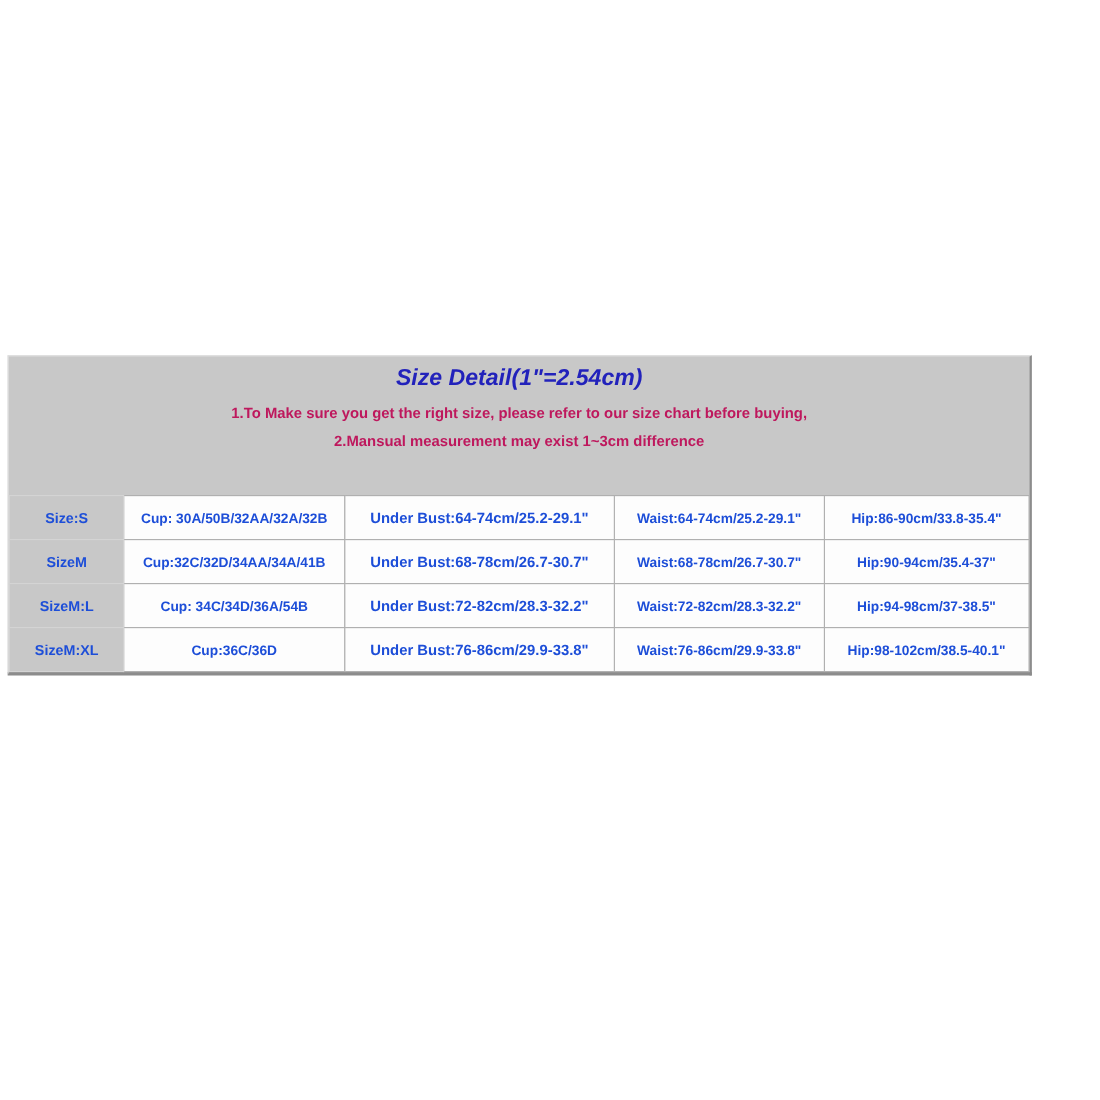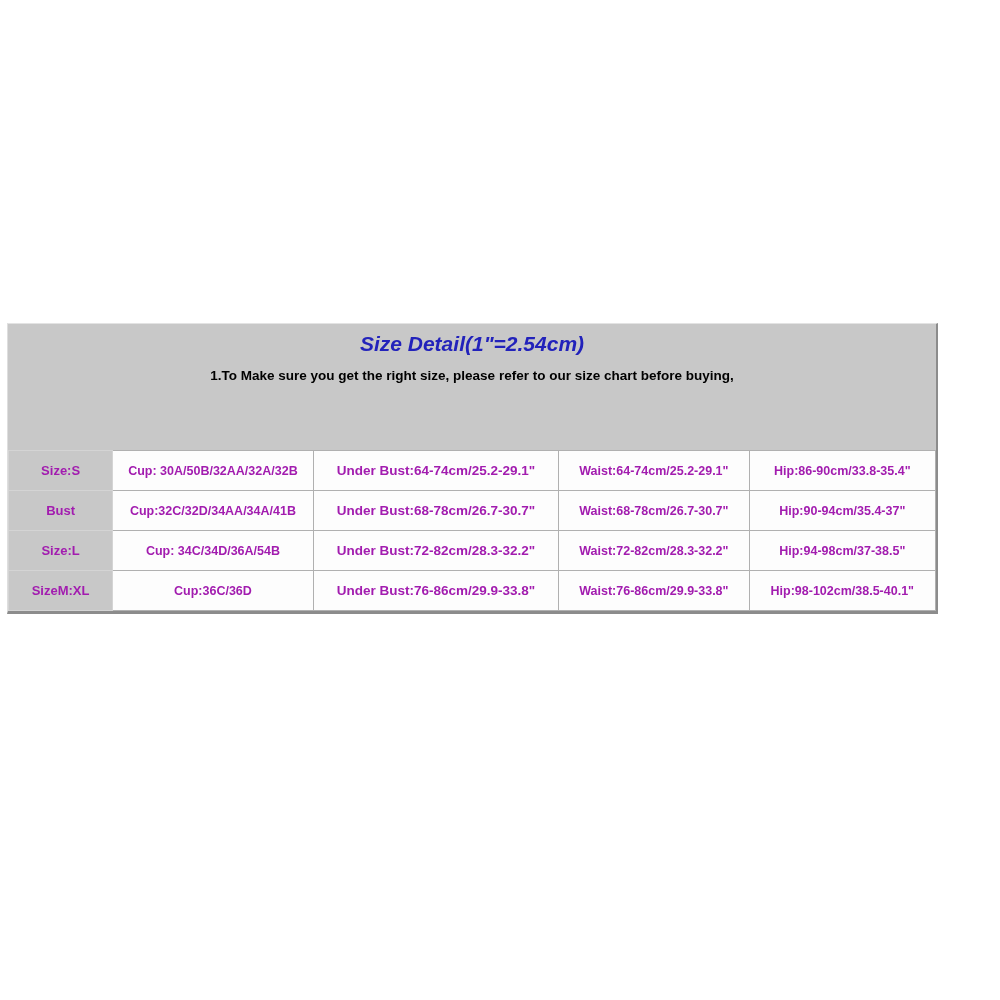--- a/index.html
+++ b/index.html
@@ -36,40 +36,40 @@
     font-size: 21px;
     font-weight: bold;
     font-style: italic;
     color: #2222bb;
     letter-spacing: 0px;
   }
   .note {
     margin: 0 auto;
     font-size: 13.5px;
     font-weight: bold;
-    color: #000000;
+    color: #be185d;
     line-height: 16px;
   }
   .note-1 { margin-top: 12px; }
   .note-2 { margin-top: 10px; width: 912px; }
   .note-3 { margin-top: 9px; }
   table.size-table {
     border-collapse: collapse;
     table-layout: fixed;
     width: 100%;
   }
   .size-table td {
     border: 1px solid #b0b0b0;
     background: #fdfdfd;
     height: 39px;
     text-align: center;
     vertical-align: middle;
     font-weight: bold;
     font-size: 12.5px;
-    color: #a21caf;
+    color: #1d4ed8;
     padding: 0 2px;
     overflow: hidden;
     white-space: nowrap;
   }
   .size-table td.size-col {
     background: #c8c8c8;
     border-color: #d4d4d4;
     font-size: 13px;
   }
   .size-table td:nth-child(3) {
@@ -78,47 +78,48 @@
 </style>
 </head>
 <body>
 
 <div class="canvas">
   <div class="size-chart-panel">
 
     <div class="chart-header">
       <div class="chart-title">Size Detail(1"=2.54cm)</div>
       <div class="note note-1">1.To Make sure you get the right size, please refer to our size chart before buying,</div>
+      <div class="note note-3">2.Mansual measurement may exist 1~3cm difference</div>
     </div>
 
     <table class="size-table">
       <colgroup>
         <col style="width:104px">
         <col style="width:200px">
         <col style="width:245px">
         <col style="width:190px">
         <col style="width:186px">
       </colgroup>
       <tbody>
         <tr>
           <td class="size-col">Size:S</td>
           <td>Cup: 30A/50B/32AA/32A/32B</td>
           <td>Under Bust:64-74cm/25.2-29.1"</td>
           <td>Waist:64-74cm/25.2-29.1"</td>
           <td>Hip:86-90cm/33.8-35.4"</td>
         </tr>
         <tr>
-          <td class="size-col">Bust</td>
+          <td class="size-col">SizeM</td>
           <td>Cup:32C/32D/34AA/34A/41B</td>
           <td>Under Bust:68-78cm/26.7-30.7"</td>
           <td>Waist:68-78cm/26.7-30.7"</td>
           <td>Hip:90-94cm/35.4-37"</td>
         </tr>
         <tr>
-          <td class="size-col">Size:L</td>
+          <td class="size-col">SizeM:L</td>
           <td>Cup: 34C/34D/36A/54B</td>
           <td>Under Bust:72-82cm/28.3-32.2"</td>
           <td>Waist:72-82cm/28.3-32.2"</td>
           <td>Hip:94-98cm/37-38.5"</td>
         </tr>
         <tr>
           <td class="size-col">SizeM:XL</td>
           <td>Cup:36C/36D</td>
           <td>Under Bust:76-86cm/29.9-33.8"</td>
           <td>Waist:76-86cm/29.9-33.8"</td>

